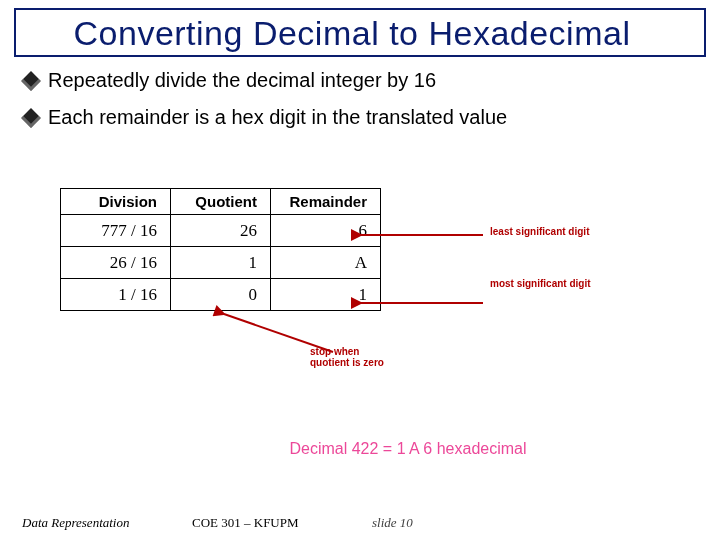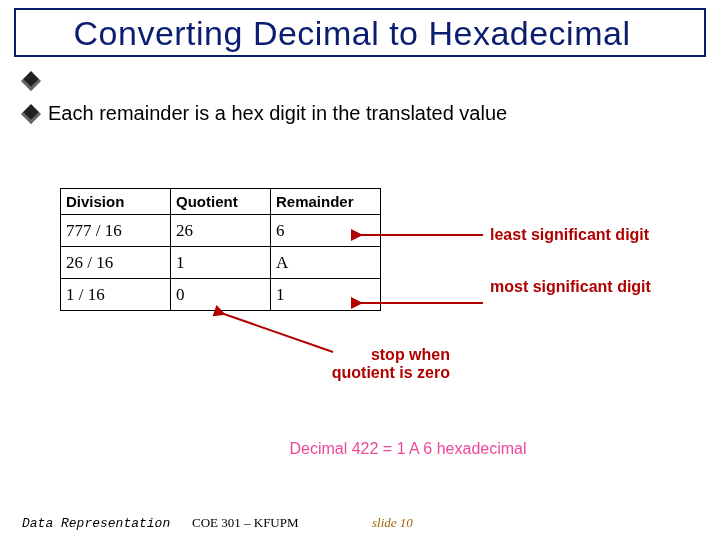--- a/index.html
+++ b/index.html
@@ -46,94 +46,95 @@
     position: absolute;
     left: 60px;
     top: 188px;
   }
   table {
     border-collapse: collapse;
     font-family: "Times New Roman", serif;
   }
   th, td {
     border: 1px solid #000;
-    text-align: left;
-    padding: 3px 5px;
+    text-align: right;
+    padding: 3px 13px;
   }
   th {
     font-weight: bold;
     font-family: Arial, sans-serif;
     font-size: 15px;
     height: 26px;
   }
   td {
     font-size: 17px;
     height: 32px;
   }
   .col0 { width: 110px; }
   .col1 { width: 100px; }
   .col2 { width: 110px; }
   .annot {
     position: absolute;
     color: #b00000;
     font-weight: bold;
-    font-size: 16px;
-    text-align: right;
+    font-size: 10px;
+    text-align: left;
     line-height: 1.1;
   }
   .conclusion {
     font-size: 16px;
     color: #ec4899;
     width: 100%;
     text-align: center;
     margin-left: 48px;
   }
   .footer {
     position: absolute;
     left: 0; bottom: 0;
     width: 100%;
     height: 34px;
     display: flex;
     align-items: center;
   }
   .foot-left {
-    font-family: Liberation Mono, monospace;
+    font-family: Liberation Serif, serif;
     font-style: italic;
     font-size: 13px;
     color: #000;
     margin-left: 22px;
     width: 170px;
   }
   .foot-mid {
     font-family: "Times New Roman", serif;
     font-size: 13px;
     color: #000;
     width: 180px;
   }
   .foot-slide {
     font-family: "Times New Roman", serif;
     font-style: italic;
     font-size: 13px;
-    color: #a16207;
+    color: #404040;
   }
   .arrow {
     position: absolute;
     overflow: visible;
   }
 </style>
 </head>
 <body>
 
 <div class="title-wrap">
   <div class="title">Converting Decimal to Hexadecimal</div>
 </div>
 
 <div class="bullets">
   <div class="bullet">
     <div class="diamond"></div>
+    <div>Repeatedly divide the decimal integer by 16</div>
   </div>
   <div class="bullet">
     <div class="diamond"></div>
     <div>Each remainder is a hex digit in the translated value</div>
   </div>
 </div>
 
 <div class="table-area">
   <table>
     <tbody>

